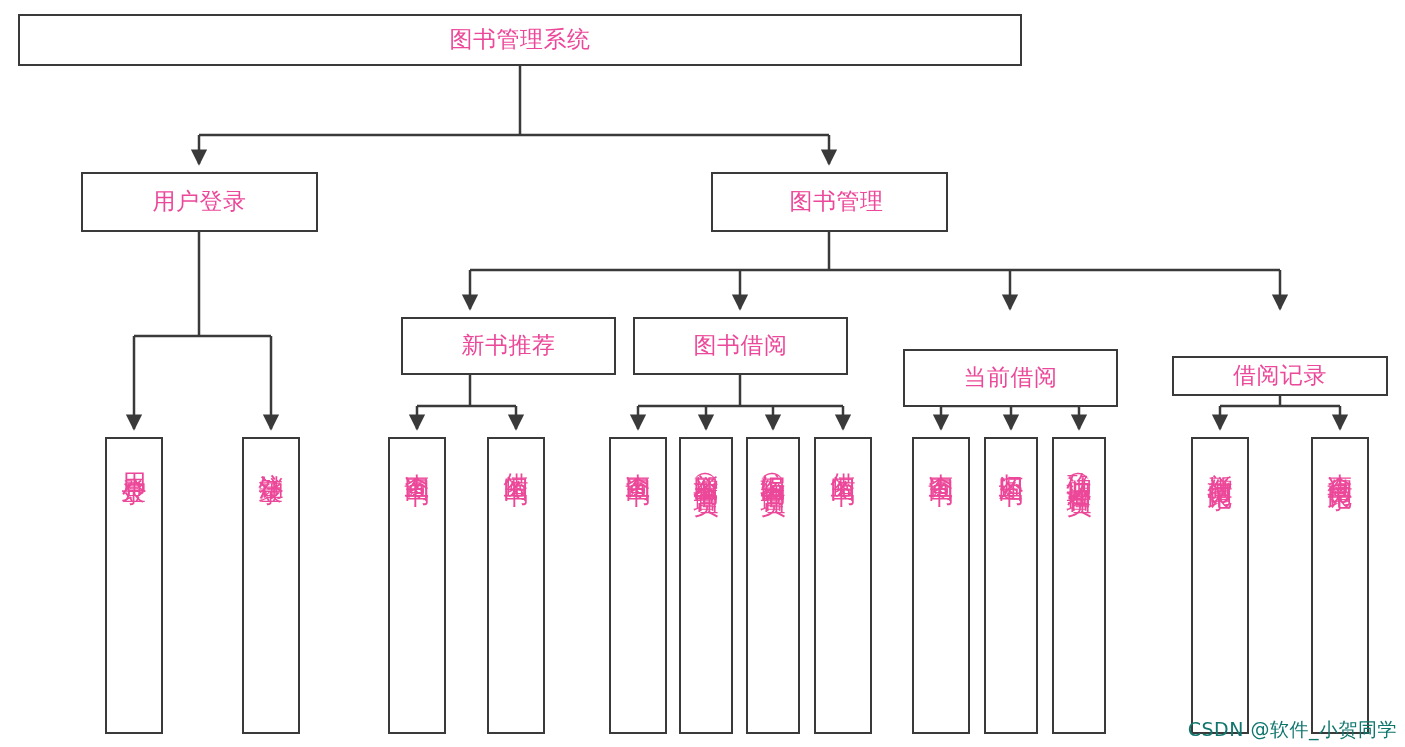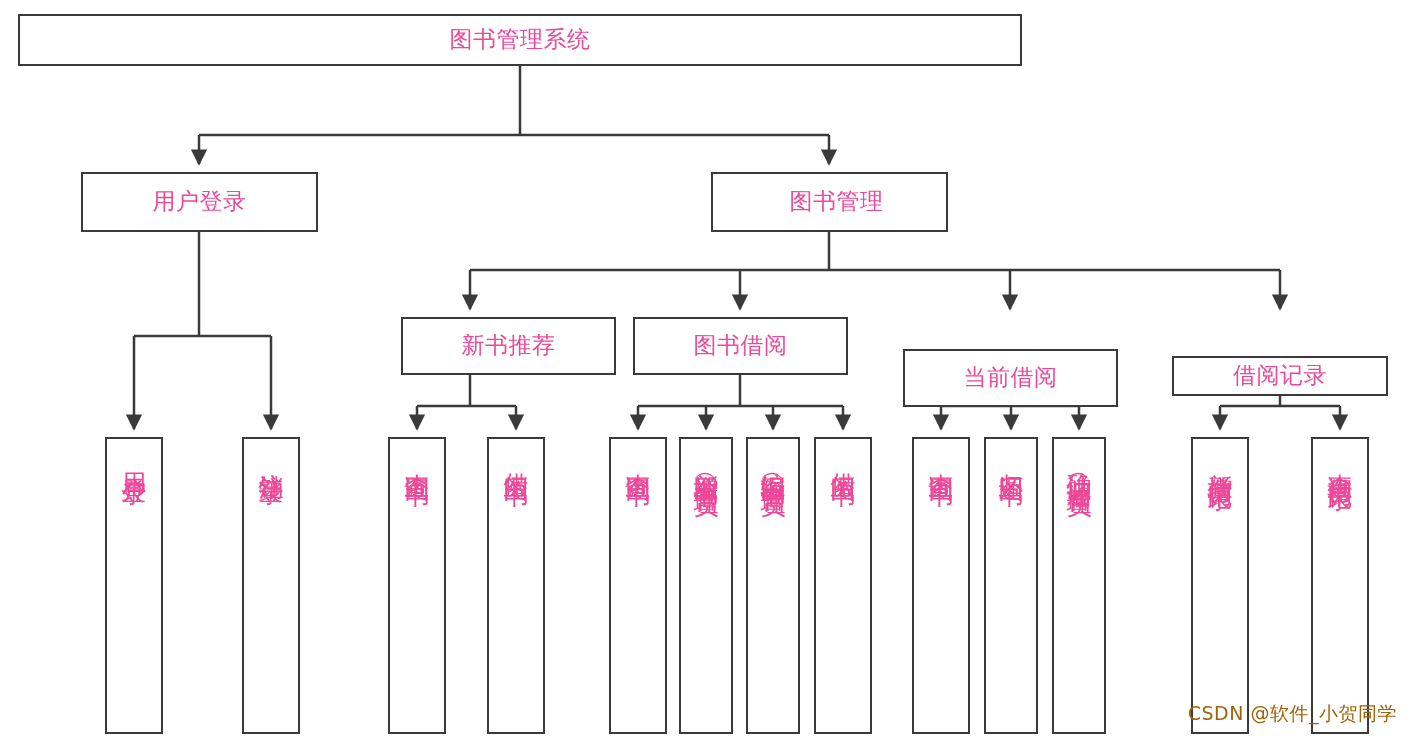--- a/index.html
+++ b/index.html
@@ -53,23 +53,23 @@
     writing-mode: vertical-rl;
     text-orientation: upright;
     font-size: 25px;
     letter-spacing: 3px;
     line-height: 1;
     white-space: nowrap;
   }
   #watermark {
     position: absolute;
     right: 8px;
-    bottom: 20px;
+    bottom: 4px;
     font-size: 19px;
-    color: #a16207;
+    color: #0f766e;
     white-space: nowrap;
     letter-spacing: 0.5px;
   }
 </style>
 </head>
 <body>
 
 <div id="diagram-root">
 
   <svg id="edges-layer" viewBox="0 0 1405 747" xmlns="http://www.w3.org/2000/svg">

